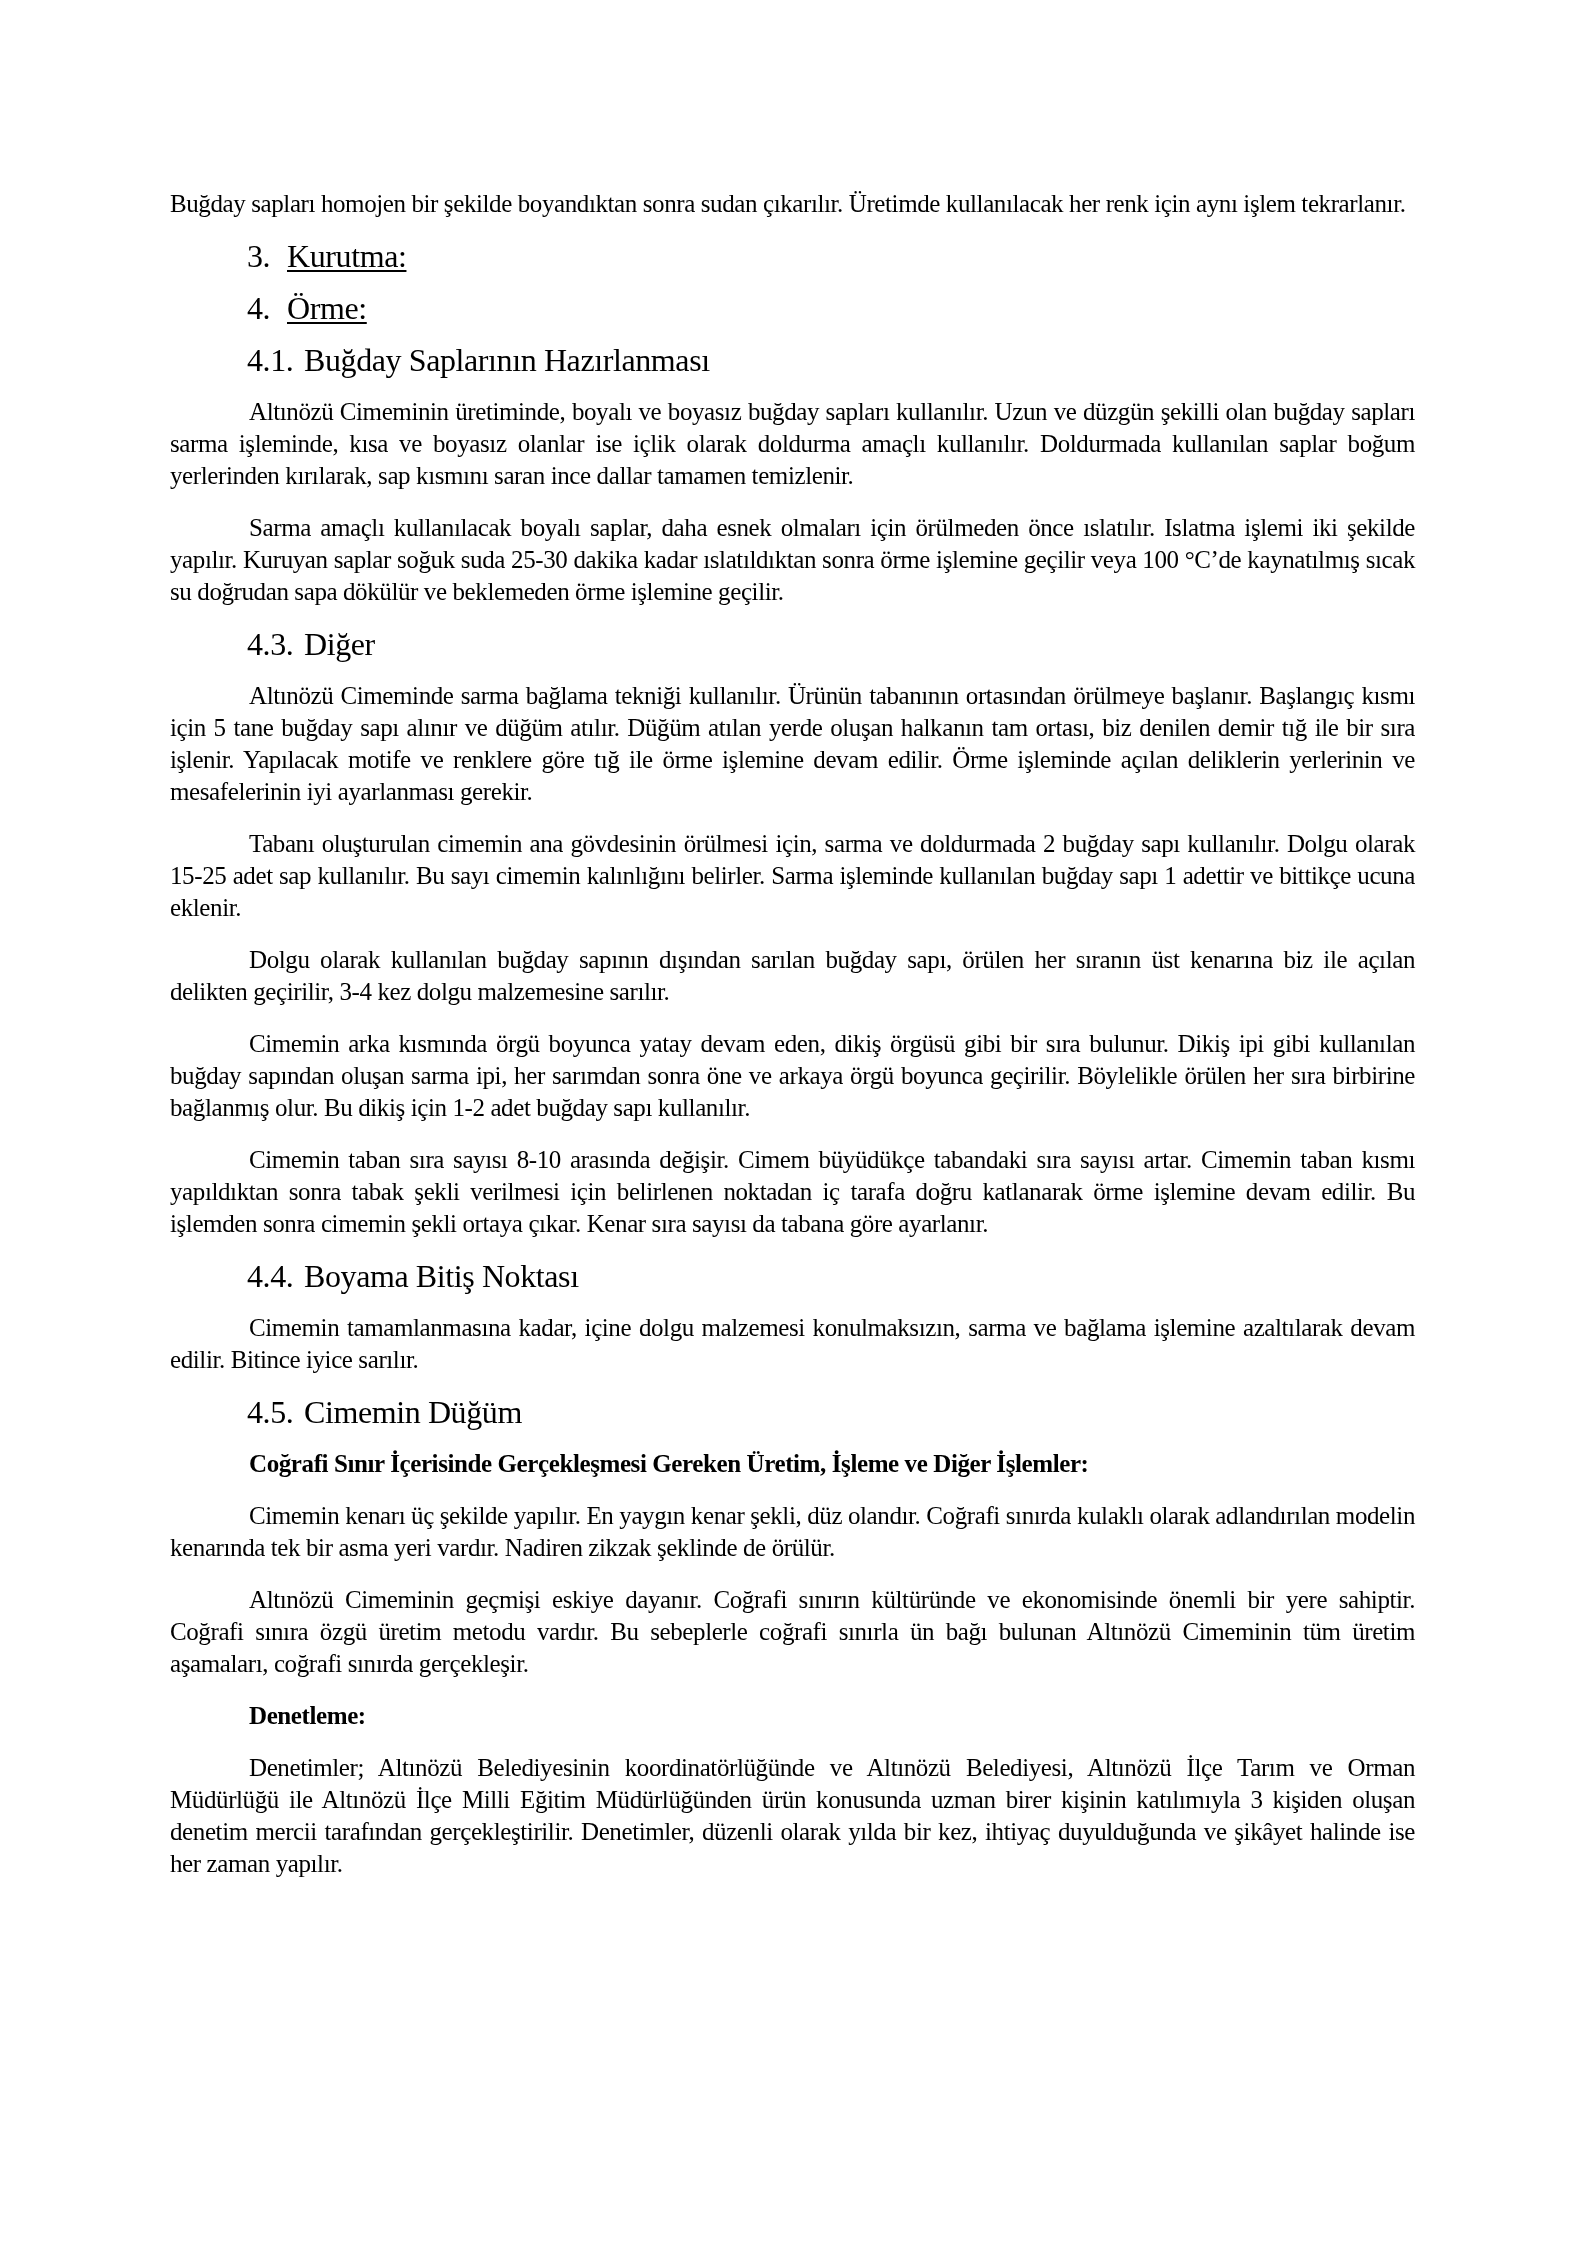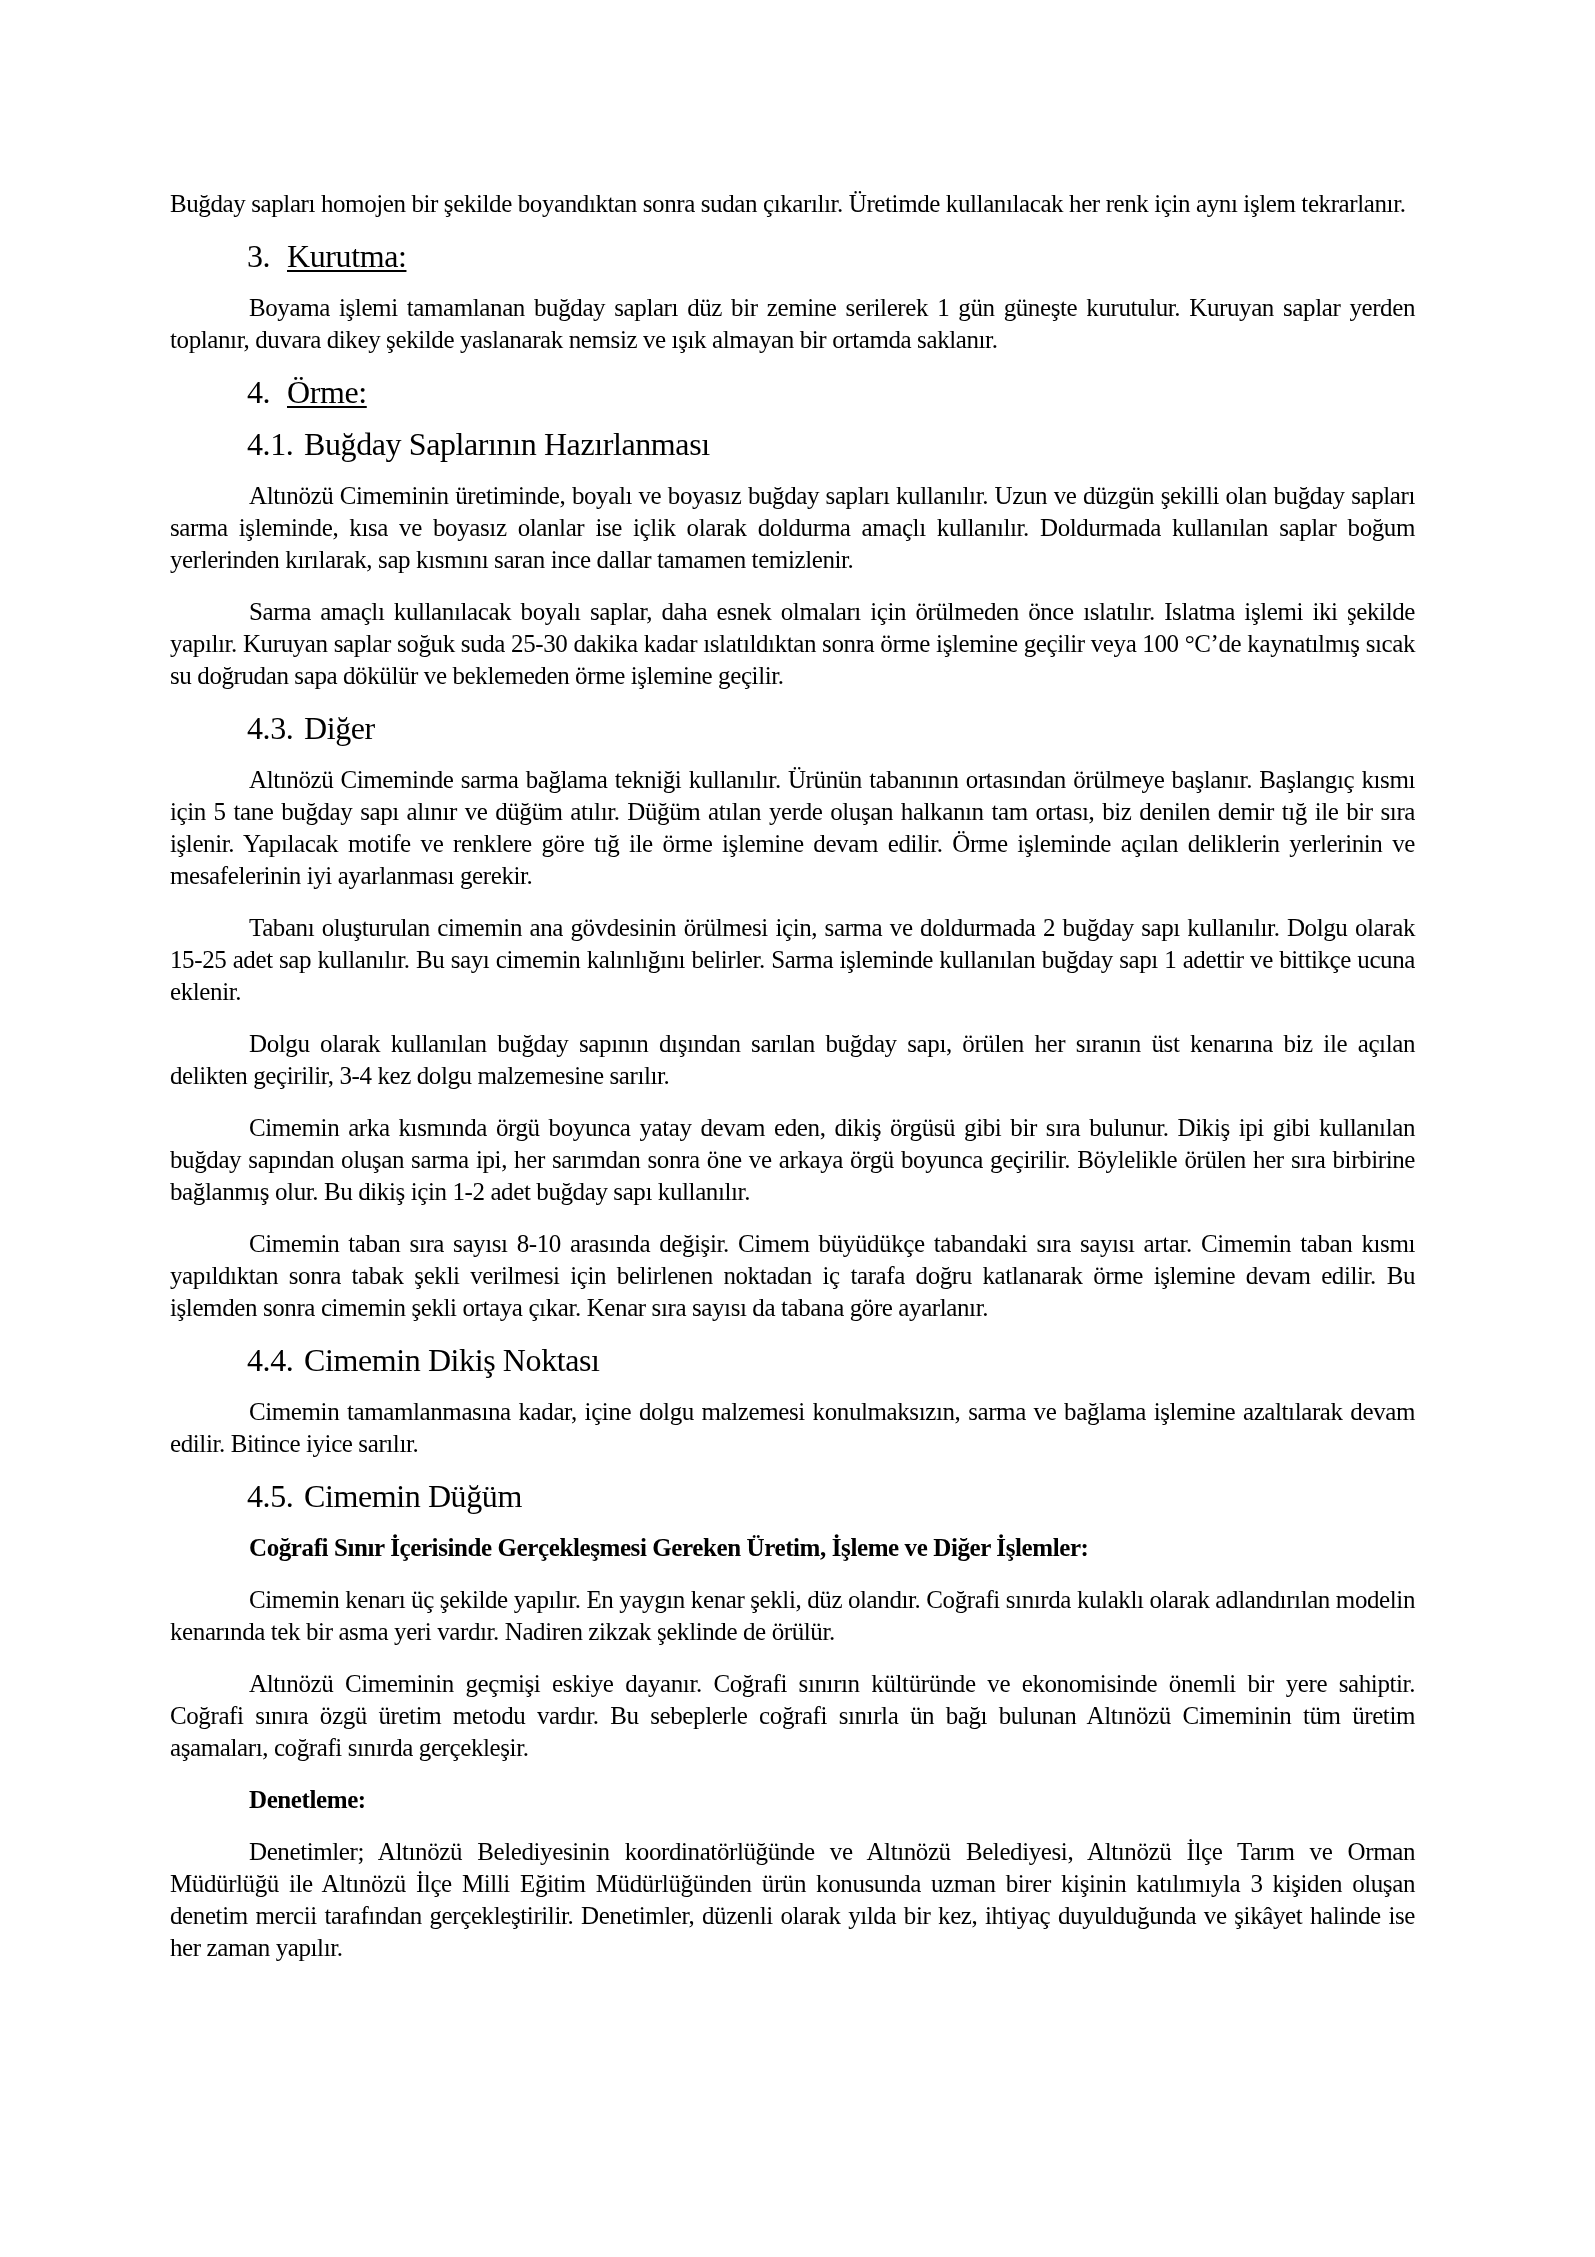--- a/index.html
+++ b/index.html
@@ -44,21 +44,20 @@
 </style>
 </head>
 <body>
 
 <main class="page">
 
   <p class="para">Buğday sapları homojen bir şekilde boyandıktan sonra sudan çıkarılır. Üretimde kullanılacak her renk için aynı işlem tekrarlanır.</p>
 
   <p class="hblock"><span class="num num-major">3.</span><span class="u">Kurutma:</span></p>
 
-  <p class="para indent">Boyama işlemi tamamlanan buğday sapları düz bir zemine serilerek 1 gün güneşte kurutulur. Kuruyan saplar yerden toplanır, duvara dikey şekilde yaslanarak nemsiz ve ışık almayan bir ortamda saklanır.</p>
 
   <p class="hblock"><span class="num num-major">4.</span><span class="u">Örme:</span></p>
 
   <p class="hblock"><span class="num num-minor">4.1.</span><span>Buğday Saplarının Hazırlanması</span></p>
 
   <p class="para indent">Altınözü Cimeminin üretiminde, boyalı ve boyasız buğday sapları kullanılır. Uzun ve düzgün şekilli olan buğday sapları sarma işleminde, kısa ve boyasız olanlar ise içlik olarak doldurma amaçlı kullanılır. Doldurmada kullanılan saplar boğum yerlerinden kırılarak, sap kısmını saran ince dallar tamamen temizlenir.</p>
 
 
   <p class="para indent">Sarma amaçlı kullanılacak boyalı saplar, daha esnek olmaları için örülmeden önce ıslatılır. Islatma işlemi iki şekilde yapılır. Kuruyan saplar soğuk suda 25-30 dakika kadar ıslatıldıktan sonra örme işlemine geçilir veya 100 °C’de kaynatılmış sıcak su doğrudan sapa dökülür ve beklemeden örme işlemine geçilir.</p>
 
@@ -67,21 +66,21 @@
   <p class="para indent">Altınözü Cimeminde sarma bağlama tekniği kullanılır. Ürünün tabanının ortasından örülmeye başlanır. Başlangıç kısmı için 5 tane buğday sapı alınır ve düğüm atılır. Düğüm atılan yerde oluşan halkanın tam ortası, biz denilen demir tığ ile bir sıra işlenir. Yapılacak motife ve renklere göre tığ ile örme işlemine devam edilir. Örme işleminde açılan deliklerin yerlerinin ve mesafelerinin iyi ayarlanması gerekir.</p>
 
   <p class="para indent">Tabanı oluşturulan cimemin ana gövdesinin örülmesi için, sarma ve doldurmada 2 buğday sapı kullanılır. Dolgu olarak 15-25 adet sap kullanılır. Bu sayı cimemin kalınlığını belirler. Sarma işleminde kullanılan buğday sapı 1 adettir ve bittikçe ucuna eklenir.</p>
 
   <p class="para indent">Dolgu olarak kullanılan buğday sapının dışından sarılan buğday sapı, örülen her sıranın üst kenarına biz ile açılan delikten geçirilir, 3-4 kez dolgu malzemesine sarılır.</p>
 
   <p class="para indent">Cimemin arka kısmında örgü boyunca yatay devam eden, dikiş örgüsü gibi bir sıra bulunur. Dikiş ipi gibi kullanılan buğday sapından oluşan sarma ipi, her sarımdan sonra öne ve arkaya örgü boyunca geçirilir. Böylelikle örülen her sıra birbirine bağlanmış olur. Bu dikiş için 1-2 adet buğday sapı kullanılır.</p>
 
   <p class="para indent">Cimemin taban sıra sayısı 8-10 arasında değişir. Cimem büyüdükçe tabandaki sıra sayısı artar. Cimemin taban kısmı yapıldıktan sonra tabak şekli verilmesi için belirlenen noktadan iç tarafa doğru katlanarak örme işlemine devam edilir. Bu işlemden sonra cimemin şekli ortaya çıkar. Kenar sıra sayısı da tabana göre ayarlanır.</p>
 
-  <p class="hblock"><span class="num num-minor">4.4.</span><span>Cimemin Dikiş Noktası</span></p>
+  <p class="hblock"><span class="num num-minor">4.4.</span><span>Boyama Bitiş Noktası</span></p>
 
   <p class="para indent">Cimemin tamamlanmasına kadar,  içine dolgu malzemesi konulmaksızın, sarma ve bağlama işlemine azaltılarak devam edilir. Bitince iyice sarılır.</p>
 
   <p class="hblock"><span class="num num-minor">4.5.</span><span>Cimemin Düğüm</span></p>
 
   <p class="para indent bold">Coğrafi Sınır İçerisinde Gerçekleşmesi Gereken Üretim, İşleme ve Diğer İşlemler:</p>
 
   <p class="para indent">Cimemin kenarı üç şekilde yapılır. En yaygın kenar şekli, düz olandır. Coğrafi sınırda kulaklı olarak adlandırılan modelin kenarında tek bir asma yeri vardır. Nadiren zikzak şeklinde de örülür.</p>
 
   <p class="para indent">Altınözü Cimeminin geçmişi eskiye dayanır. Coğrafi sınırın kültüründe ve ekonomisinde önemli bir yere sahiptir. Coğrafi sınıra özgü üretim metodu vardır. Bu sebeplerle coğrafi sınırla ün bağı bulunan Altınözü Cimeminin tüm üretim aşamaları, coğrafi sınırda gerçekleşir.</p>

